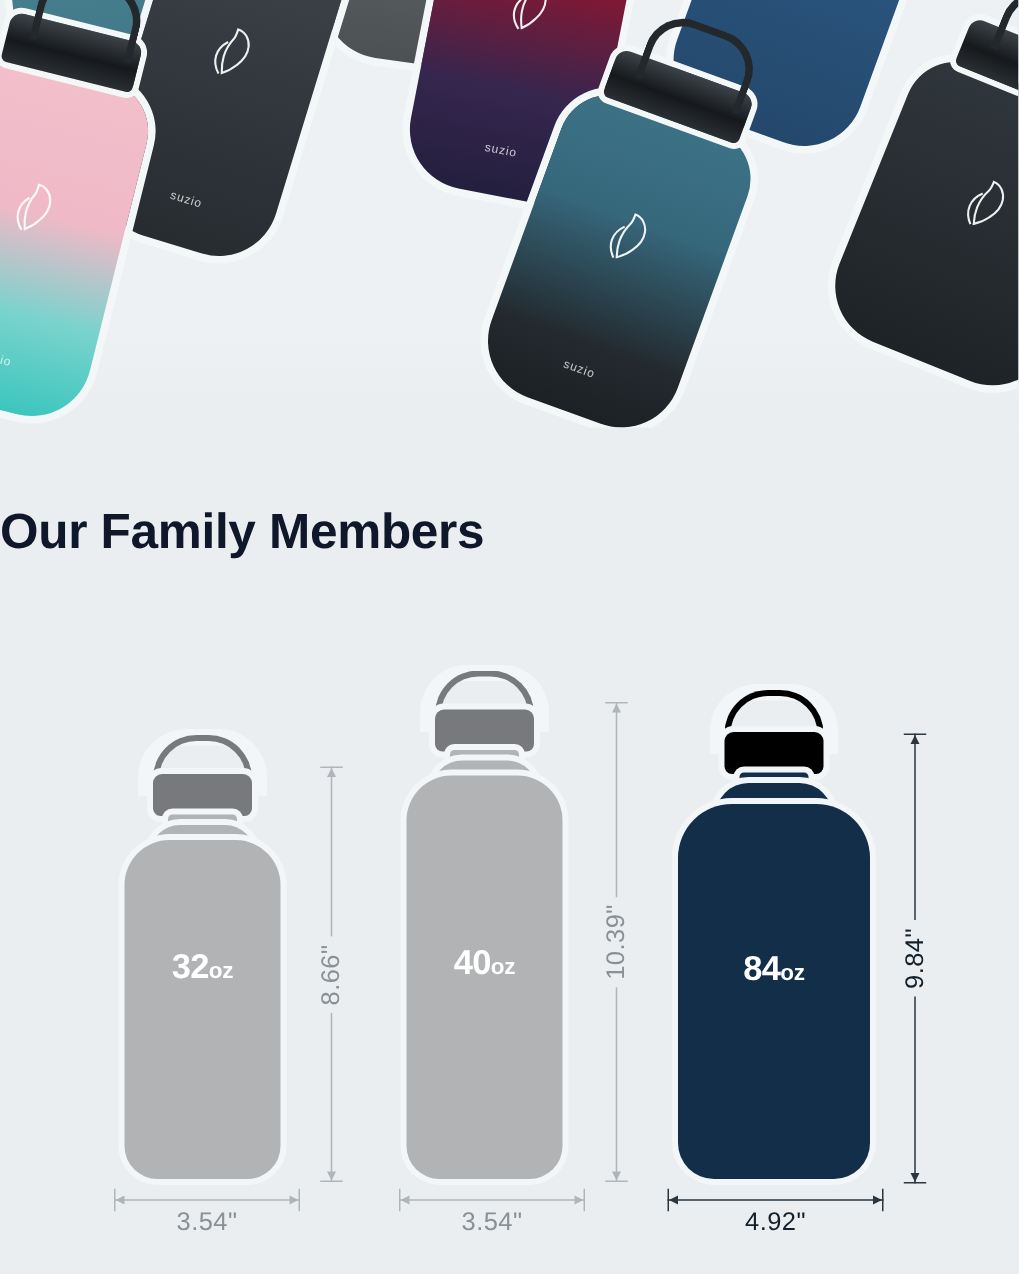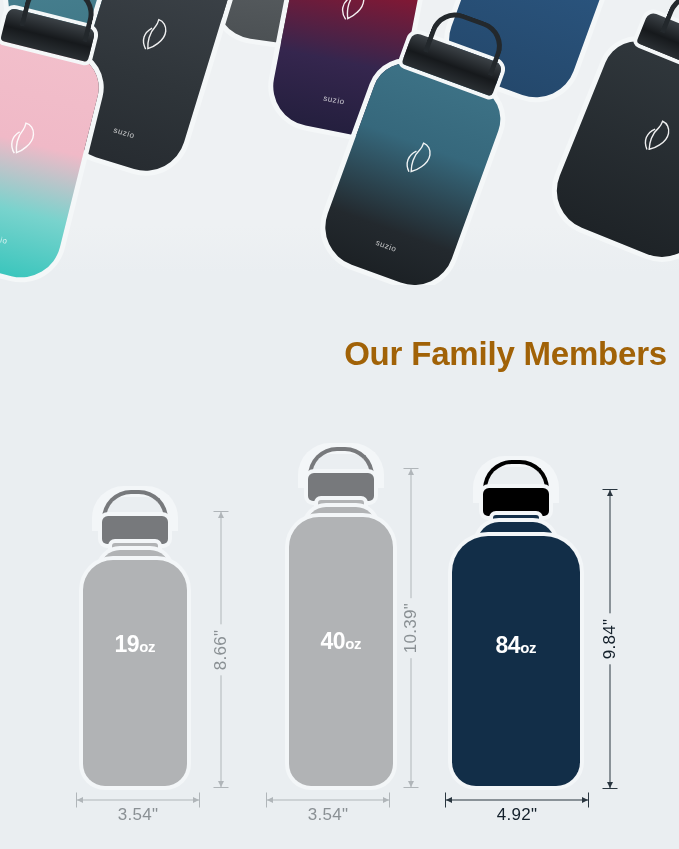--- a/index.html
+++ b/index.html
@@ -134,24 +134,24 @@
     background: linear-gradient(to bottom,#30373c,#1e2327);
     z-index: 5;
   }
 
   
   .title {
     position: absolute;
     top: 313px;
     left: 0;
     width: 667px;
-    text-align: right;
+    text-align: left;
     font-size: 33px;
     font-weight: bold;
-    color: #a16207;
+    color: #0f172a;
     letter-spacing: -0.2px;
   }
 
   
   .diagram {
     position: absolute;
     top: 440px;
     left: 0;
     width: 679px;
     height: 409px;
@@ -388,21 +388,21 @@
   <div class="bottle-group" style="left:76px; bottom:63px; width:118px; height:300px;">
 
     <div class="silhouette" style="width:104px; height:300px; left:7px;">
       <div class="sil-loop-outline" style="top:0px; width:64px; height:34px; border-radius:32px 32px 0 0; border-width:11px;"></div>
       <div class="sil-loop" style="top:4px; width:58px; height:31px; border-radius:29px 29px 0 0; border-width:4px; border-color:#77797c;"></div>
       <div class="sil-cap" style="top:30px; width:66px; height:28px; background:#77797c;"></div>
       <div class="sil-neck" style="top:57px; width:46px; height:9px; background:#b1b3b5;"></div>
       <div class="sil-shoulder" style="top:64px; width:70px; height:26px; background:#b1b3b5; border-radius:20px 20px 0 0; box-shadow:0 0 0 4px #f3f6f8;"></div>
       <div class="sil-body" style="height:226px; background:#b1b3b5;"></div>
       <div class="cap-label" style="top:145px;">
-        <span class="num">19</span><span class="unit">oz</span>
+        <span class="num">32</span><span class="unit">oz</span>
       </div>
     </div>
 
     <div class="dim-v" style="left:135px; top:25px; height:277px; width:20px;">
       <div class="line" style="background:#b0b5b9;"></div>
       <div class="cap-top" style="background:#b0b5b9;"></div>
       <div class="cap-bot" style="background:#b0b5b9;"></div>
       <div class="arr-top" style="border-bottom:6px solid #b0b5b9;"></div>
       <div class="arr-bot" style="border-top:6px solid #b0b5b9;"></div>
       <div class="dim-text" style="color:#8a9094;">8.66"</div>
@@ -413,21 +413,21 @@
       <div class="cap-l" style="background:#b0b5b9;"></div>
       <div class="cap-r" style="background:#b0b5b9;"></div>
       <div class="arr-l" style="border-right:6px solid #b0b5b9;"></div>
       <div class="arr-r" style="border-left:6px solid #b0b5b9;"></div>
       <div class="dim-text" style="color:#8a9094;">3.54"</div>
     </div>
   </div>
 
   <div class="bottle-group" style="left:266px; bottom:63px; width:118px; height:343px;">
 
-    <div class="silhouette" style="width:104px; height:343px; left:23px;">
+    <div class="silhouette" style="width:104px; height:343px; left:5px;">
       <div class="sil-loop-outline" style="top:0px; width:64px; height:34px; border-radius:32px 32px 0 0; border-width:11px;"></div>
       <div class="sil-loop" style="top:4px; width:58px; height:31px; border-radius:29px 29px 0 0; border-width:4px; border-color:#77797c;"></div>
       <div class="sil-cap" style="top:30px; width:66px; height:28px; background:#77797c;"></div>
       <div class="sil-neck" style="top:57px; width:46px; height:9px; background:#b1b3b5;"></div>
       <div class="sil-shoulder" style="top:64px; width:70px; height:26px; background:#b1b3b5; border-radius:20px 20px 0 0; box-shadow:0 0 0 4px #f3f6f8;"></div>
       <div class="sil-body" style="height:269px; background:#b1b3b5;"></div>
       <div class="cap-label" style="top:185px;">
         <span class="num">40</span><span class="unit">oz</span>
       </div>
     </div>

